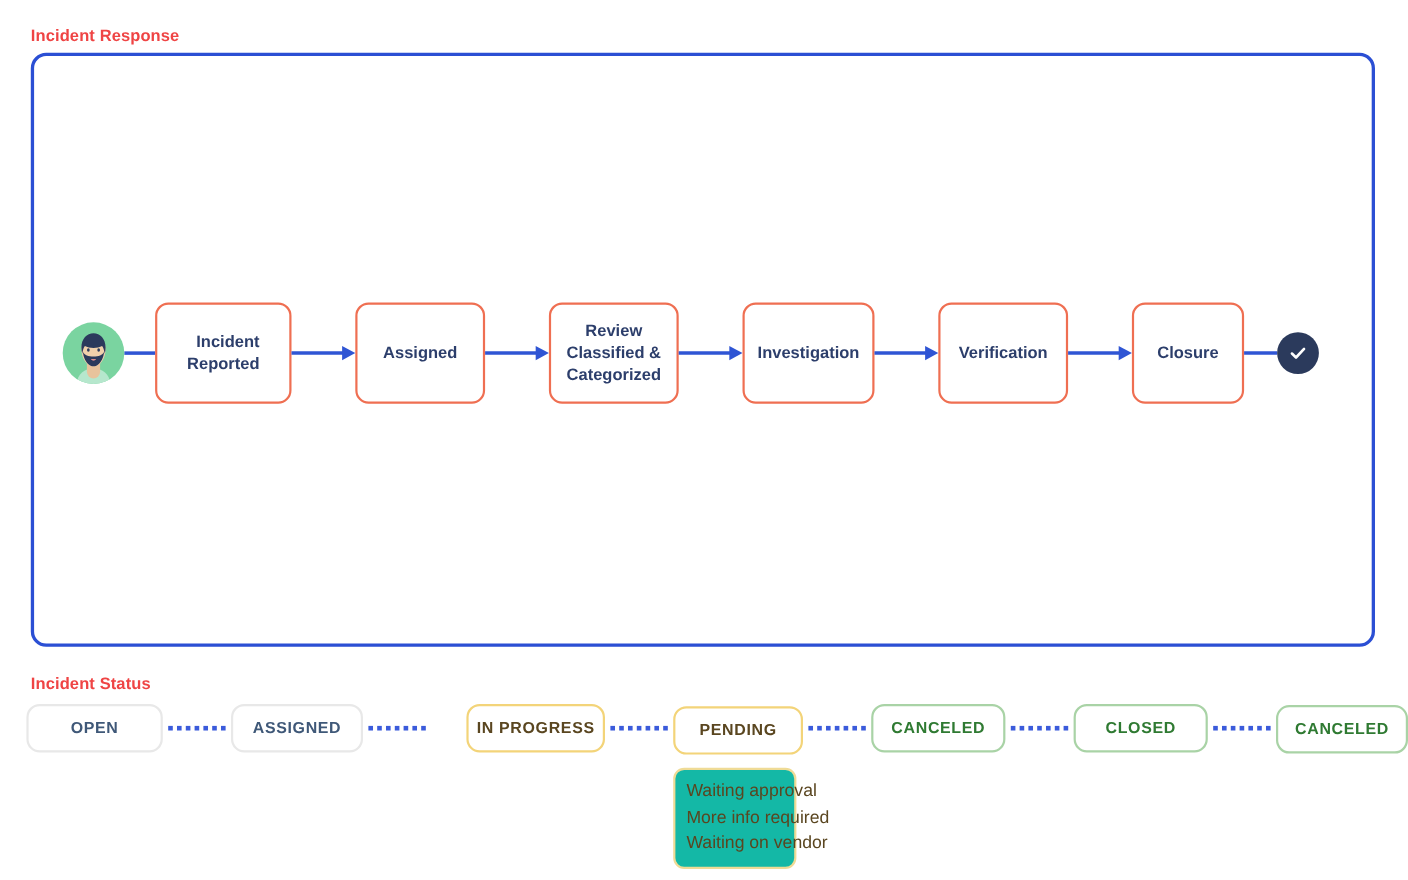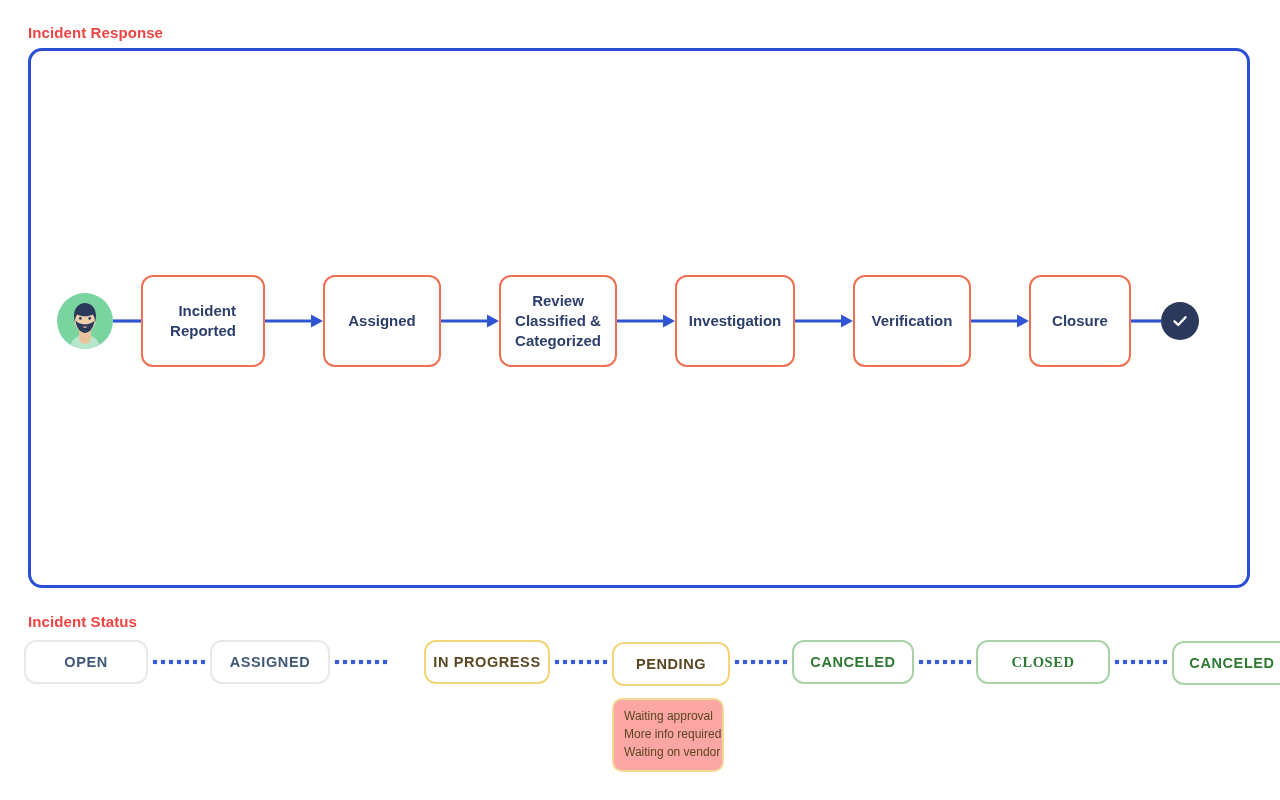--- a/index.html
+++ b/index.html
@@ -159,25 +159,25 @@
     align-items: center;
     justify-content: center;
   }
   .dots svg { display: block; }
 
   
   .sub-box {
     margin-top: 12px;
     border: 2px solid #efdb96;
     border-radius: 10px;
-    background: #fca5a5;
+    background: #14b8a6;
     box-sizing: border-box;
     padding: 8px 10px 9px 10px;
     color: #5a4620;
-    font-size: 12px;
+    font-size: 16px;
     line-height: 1.48;
     white-space: nowrap;
   }
   .sub-box div { display: block; }
 </style>
 </head>
 <body>
 
 <div class="page">
 
@@ -360,21 +360,21 @@
           <rect x="4.9" y="1.9" width="4.2" height="4.2" fill="#3b5bdb"></rect>
           <rect x="12.9" y="1.9" width="4.2" height="4.2" fill="#3b5bdb"></rect>
           <rect x="20.9" y="1.9" width="4.2" height="4.2" fill="#3b5bdb"></rect>
           <rect x="28.9" y="1.9" width="4.2" height="4.2" fill="#3b5bdb"></rect>
           <rect x="36.9" y="1.9" width="4.2" height="4.2" fill="#3b5bdb"></rect>
           <rect x="44.9" y="1.9" width="4.2" height="4.2" fill="#3b5bdb"></rect>
           <rect x="52.9" y="1.9" width="4.2" height="4.2" fill="#3b5bdb"></rect>
         </svg>
       </div>
       <div class="pill-wrap" style="margin-top: 0px;">
-        <div class="pill green" style="width: 134px; font-family: Liberation Serif, serif;">
+        <div class="pill green" style="width: 122px;">
           <span>CLOSED</span>
         </div>
       </div>
       <div class="dots" style="width: 62px;">
         <svg width="62" height="8" viewBox="0 0 62 8">
           <rect x="4.9" y="1.9" width="4.2" height="4.2" fill="#3b5bdb"></rect>
           <rect x="12.9" y="1.9" width="4.2" height="4.2" fill="#3b5bdb"></rect>
           <rect x="20.9" y="1.9" width="4.2" height="4.2" fill="#3b5bdb"></rect>
           <rect x="28.9" y="1.9" width="4.2" height="4.2" fill="#3b5bdb"></rect>
           <rect x="36.9" y="1.9" width="4.2" height="4.2" fill="#3b5bdb"></rect>

